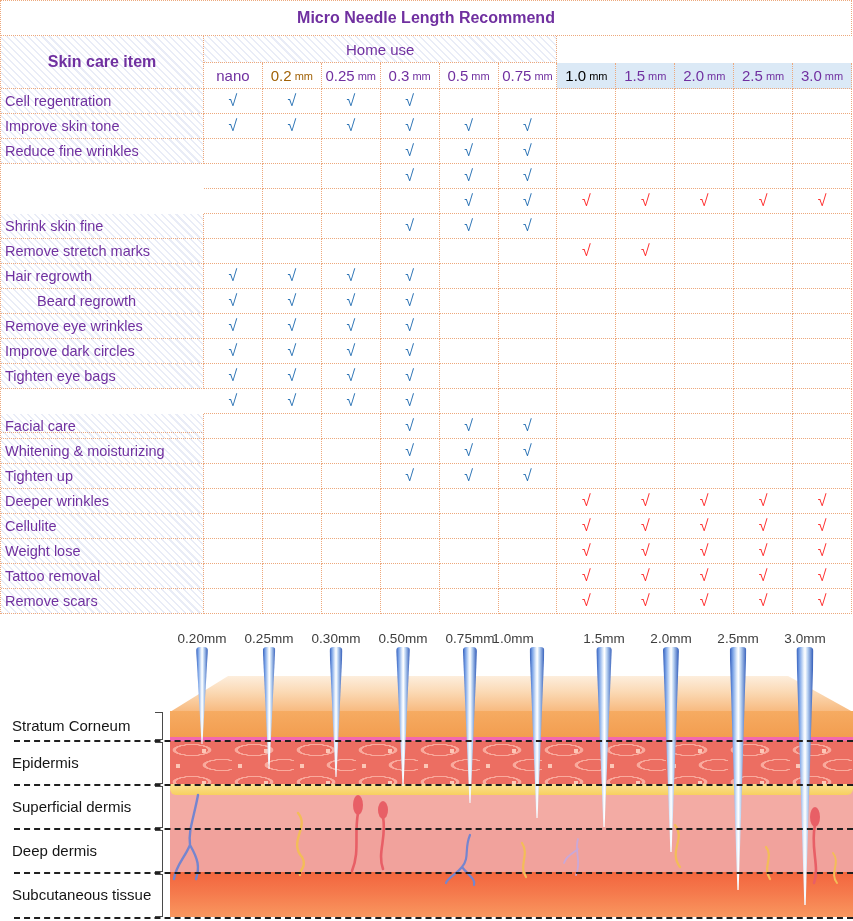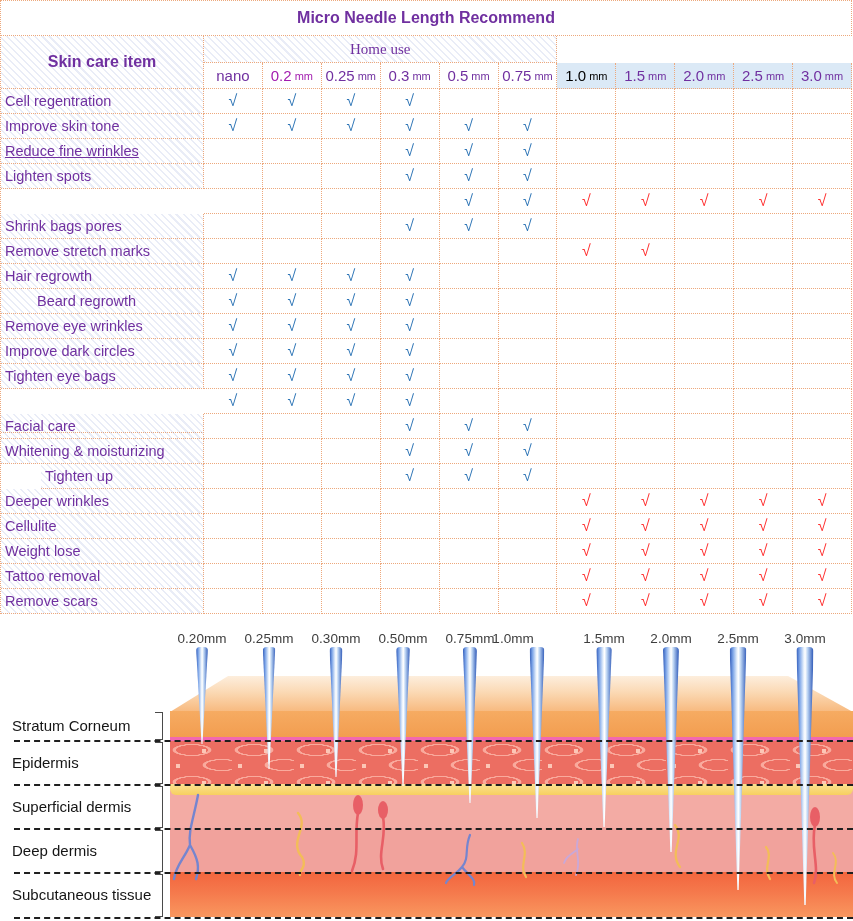--- a/index.html
+++ b/index.html
@@ -73,26 +73,26 @@
   .vessels{position:absolute;left:170px;top:783px;z-index:3;}
 </style>
 </head>
 <body>
 
 <div class="screen">
 
   <div id="needle-table">
     <div class="cell corner-cell stripes" style="color: rgb(112, 48, 160);">Skin care item</div>
     <div class="cell title-cell" style="color: rgb(112, 48, 160);">Micro Needle Length Recommend</div>
-    <div class="cell group-home stripes" style="color: rgb(112, 48, 160); font-family: Liberation Serif, serif;">Home use</div>
+    <div class="cell group-home stripes" style="color: rgb(112, 48, 160);">Home use</div>
 
   <div class="cell sub-cell" style="grid-column: 2; color: rgb(112, 48, 160);">
         <span>nano</span>
       </div>
-      <div class="cell sub-cell" style="grid-column: 3; color: #a21caf;">
+      <div class="cell sub-cell" style="grid-column: 3; color: #a16207;">
         <span>0.2</span>
         <span class="unit">mm</span>
       </div>
       <div class="cell sub-cell" style="grid-column: 4; color: rgb(112, 48, 160);">
         <span>0.25</span>
         <span class="unit">mm</span>
       </div>
       <div class="cell sub-cell" style="grid-column: 5; color: rgb(112, 48, 160);">
         <span>0.3</span>
         <span class="unit">mm</span>
@@ -142,33 +142,32 @@
       <div class="cell check-cell" style="grid-area: 5 / 3; color: rgb(46, 117, 182);">√</div>
       <div class="cell check-cell" style="grid-area: 5 / 4; color: rgb(46, 117, 182);">√</div>
       <div class="cell check-cell" style="grid-area: 5 / 5; color: rgb(46, 117, 182);">√</div>
       <div class="cell check-cell" style="grid-area: 5 / 6; color: rgb(46, 117, 182);">√</div>
       <div class="cell check-cell" style="grid-area: 5 / 7; color: rgb(46, 117, 182);">√</div>
       <div class="cell check-cell" style="grid-area: 5 / 8;"></div>
       <div class="cell check-cell" style="grid-area: 5 / 9;"></div>
       <div class="cell check-cell" style="grid-area: 5 / 10;"></div>
       <div class="cell check-cell" style="grid-area: 5 / 11;"></div>
       <div class="cell check-cell" style="grid-area: 5 / 12;"></div>
-      <div class="cell row-label-cell stripes" style="grid-area: 6 / 1; color: rgb(112, 48, 160); text-decoration: underline;">Reduce fine wrinkles</div>
+      <div class="cell row-label-cell stripes" style="grid-area: 6 / 1; color: rgb(112, 48, 160);">Reduce fine wrinkles</div>
       <div class="cell check-cell" style="grid-area: 6 / 2;"></div>
       <div class="cell check-cell" style="grid-area: 6 / 3;"></div>
       <div class="cell check-cell" style="grid-area: 6 / 4;"></div>
       <div class="cell check-cell" style="grid-area: 6 / 5; color: rgb(46, 117, 182);">√</div>
       <div class="cell check-cell" style="grid-area: 6 / 6; color: rgb(46, 117, 182);">√</div>
       <div class="cell check-cell" style="grid-area: 6 / 7; color: rgb(46, 117, 182);">√</div>
       <div class="cell check-cell" style="grid-area: 6 / 8;"></div>
       <div class="cell check-cell" style="grid-area: 6 / 9;"></div>
       <div class="cell check-cell" style="grid-area: 6 / 10;"></div>
       <div class="cell check-cell" style="grid-area: 6 / 11;"></div>
       <div class="cell check-cell" style="grid-area: 6 / 12;"></div>
-      <div class="cell row-label-cell stripes" style="grid-area: 7 / 1; color: rgb(112, 48, 160);">Lighten spots</div>
       <div class="cell check-cell" style="grid-area: 7 / 2;"></div>
       <div class="cell check-cell" style="grid-area: 7 / 3;"></div>
       <div class="cell check-cell" style="grid-area: 7 / 4;"></div>
       <div class="cell check-cell" style="grid-area: 7 / 5; color: rgb(46, 117, 182);">√</div>
       <div class="cell check-cell" style="grid-area: 7 / 6; color: rgb(46, 117, 182);">√</div>
       <div class="cell check-cell" style="grid-area: 7 / 7; color: rgb(46, 117, 182);">√</div>
       <div class="cell check-cell" style="grid-area: 7 / 8;"></div>
       <div class="cell check-cell" style="grid-area: 7 / 9;"></div>
       <div class="cell check-cell" style="grid-area: 7 / 10;"></div>
       <div class="cell check-cell" style="grid-area: 7 / 11;"></div>
@@ -177,21 +176,21 @@
       <div class="cell check-cell" style="grid-area: 8 / 3;"></div>
       <div class="cell check-cell" style="grid-area: 8 / 4;"></div>
       <div class="cell check-cell" style="grid-area: 8 / 5;"></div>
       <div class="cell check-cell" style="grid-area: 8 / 6; color: rgb(46, 117, 182);">√</div>
       <div class="cell check-cell" style="grid-area: 8 / 7; color: rgb(46, 117, 182);">√</div>
       <div class="cell check-cell" style="grid-area: 8 / 8; color: rgb(255, 47, 47);">√</div>
       <div class="cell check-cell" style="grid-area: 8 / 9; color: rgb(255, 47, 47);">√</div>
       <div class="cell check-cell" style="grid-area: 8 / 10; color: rgb(255, 47, 47);">√</div>
       <div class="cell check-cell" style="grid-area: 8 / 11; color: rgb(255, 47, 47);">√</div>
       <div class="cell check-cell" style="grid-area: 8 / 12; color: rgb(255, 47, 47);">√</div>
-      <div class="cell row-label-cell stripes" style="grid-area: 9 / 1; color: rgb(112, 48, 160);">Shrink bags pores</div>
+      <div class="cell row-label-cell stripes" style="grid-area: 9 / 1; color: rgb(112, 48, 160);">Shrink skin fine</div>
       <div class="cell check-cell" style="grid-area: 9 / 2;"></div>
       <div class="cell check-cell" style="grid-area: 9 / 3;"></div>
       <div class="cell check-cell" style="grid-area: 9 / 4;"></div>
       <div class="cell check-cell" style="grid-area: 9 / 5; color: rgb(46, 117, 182);">√</div>
       <div class="cell check-cell" style="grid-area: 9 / 6; color: rgb(46, 117, 182);">√</div>
       <div class="cell check-cell" style="grid-area: 9 / 7; color: rgb(46, 117, 182);">√</div>
       <div class="cell check-cell" style="grid-area: 9 / 8;"></div>
       <div class="cell check-cell" style="grid-area: 9 / 9;"></div>
       <div class="cell check-cell" style="grid-area: 9 / 10;"></div>
       <div class="cell check-cell" style="grid-area: 9 / 11;"></div>
@@ -297,21 +296,21 @@
       <div class="cell check-cell" style="grid-area: 18 / 3;"></div>
       <div class="cell check-cell" style="grid-area: 18 / 4;"></div>
       <div class="cell check-cell" style="grid-area: 18 / 5; color: rgb(46, 117, 182);">√</div>
       <div class="cell check-cell" style="grid-area: 18 / 6; color: rgb(46, 117, 182);">√</div>
       <div class="cell check-cell" style="grid-area: 18 / 7; color: rgb(46, 117, 182);">√</div>
       <div class="cell check-cell" style="grid-area: 18 / 8;"></div>
       <div class="cell check-cell" style="grid-area: 18 / 9;"></div>
       <div class="cell check-cell" style="grid-area: 18 / 10;"></div>
       <div class="cell check-cell" style="grid-area: 18 / 11;"></div>
       <div class="cell check-cell" style="grid-area: 18 / 12;"></div>
-      <div class="cell row-label-cell stripes" style="grid-area: 19 / 1; color: rgb(112, 48, 160); margin-left: 40px;">Tighten up</div>
+      <div class="cell row-label-cell stripes" style="grid-area: 19 / 1; color: rgb(112, 48, 160);">Tighten up</div>
       <div class="cell check-cell" style="grid-area: 19 / 2;"></div>
       <div class="cell check-cell" style="grid-area: 19 / 3;"></div>
       <div class="cell check-cell" style="grid-area: 19 / 4;"></div>
       <div class="cell check-cell" style="grid-area: 19 / 5; color: rgb(46, 117, 182);">√</div>
       <div class="cell check-cell" style="grid-area: 19 / 6; color: rgb(46, 117, 182);">√</div>
       <div class="cell check-cell" style="grid-area: 19 / 7; color: rgb(46, 117, 182);">√</div>
       <div class="cell check-cell" style="grid-area: 19 / 8;"></div>
       <div class="cell check-cell" style="grid-area: 19 / 9;"></div>
       <div class="cell check-cell" style="grid-area: 19 / 10;"></div>
       <div class="cell check-cell" style="grid-area: 19 / 11;"></div>

